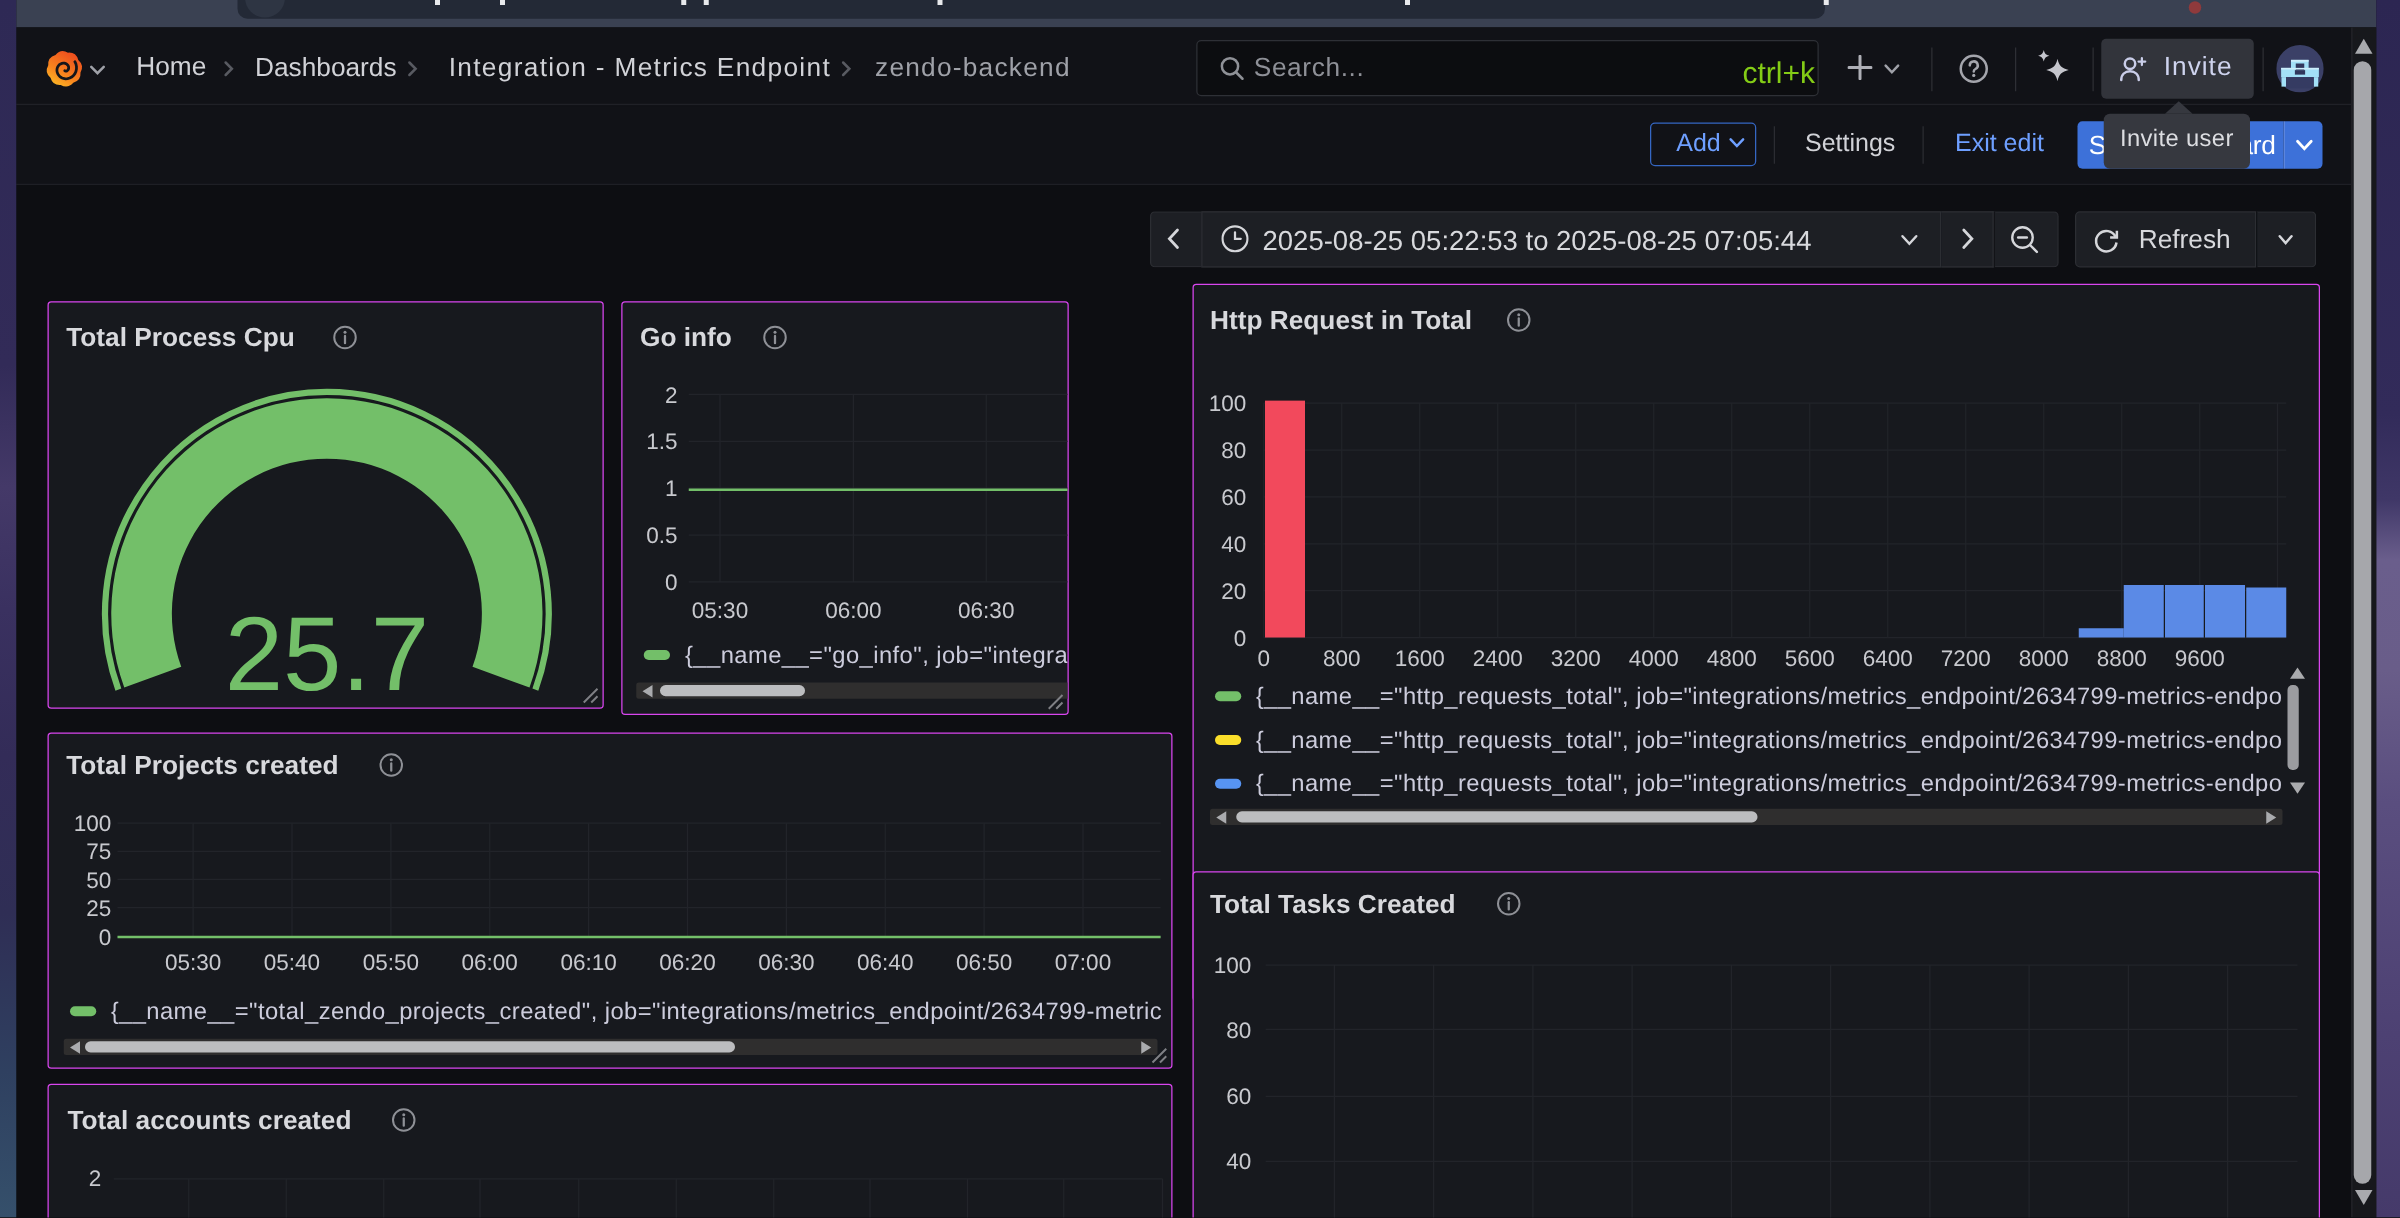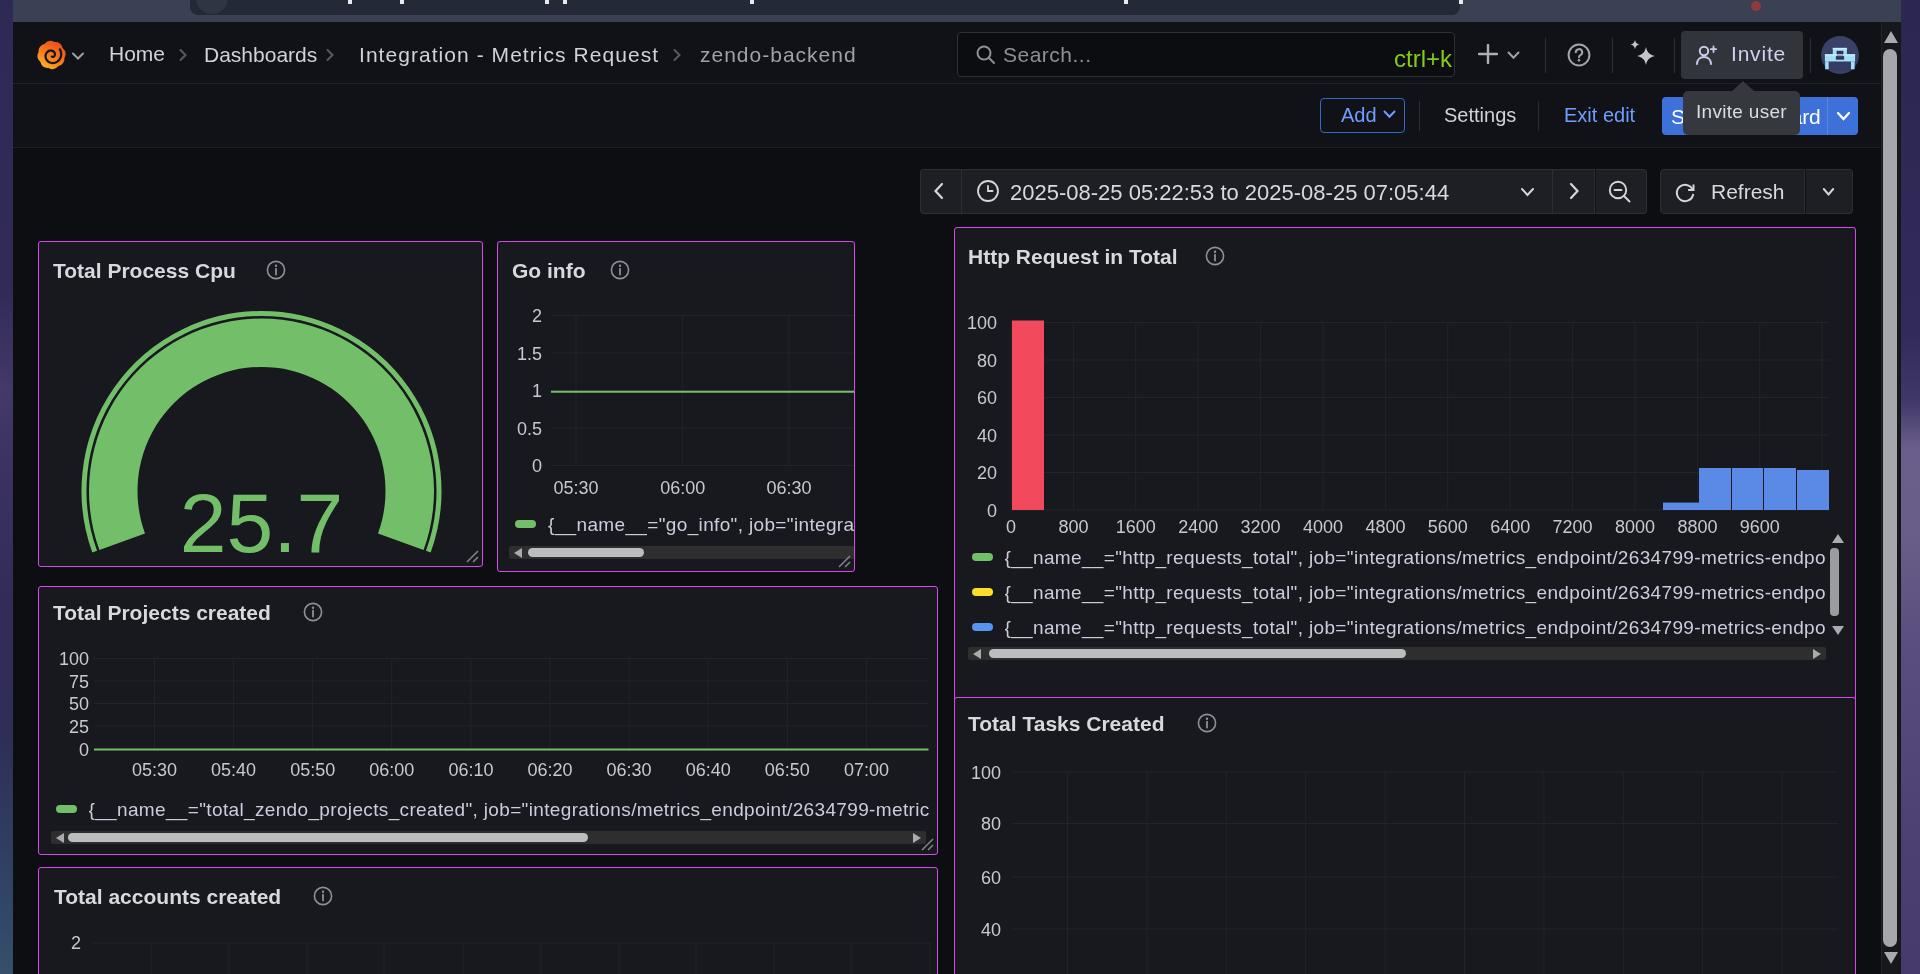--- a/index.html
+++ b/index.html
@@ -91,21 +91,21 @@
       <path d="M2 2.5 L7 7.5 L12 2.5" fill="none" stroke="#9fa1a8" stroke-width="2" stroke-linecap="round"></path>
     </svg>
   <div class="t crumb" style="left:109px; top:42px;">Home</div>
   <svg class="abs" style="left:178px; top:48px;" width="10" height="14" viewBox="0 0 10 14">
       <path d="M2.5 2 L7.5 7 L2.5 12" fill="none" stroke="#585a61" stroke-width="2" stroke-linecap="round"></path>
     </svg>
   <div class="t crumb" style="left:204px; top:43px;">Dashboards</div>
   <svg class="abs" style="left:325px; top:48px;" width="10" height="14" viewBox="0 0 10 14">
       <path d="M2.5 2 L7.5 7 L2.5 12" fill="none" stroke="#585a61" stroke-width="2" stroke-linecap="round"></path>
     </svg>
-  <div class="t crumb" style="left:359px; top:43px; letter-spacing:1.05px;">Integration - Metrics Request</div>
+  <div class="t crumb" style="left:359px; top:43px; letter-spacing:1.05px;">Integration - Metrics Endpoint</div>
   <svg class="abs" style="left:672px; top:48px;" width="10" height="14" viewBox="0 0 10 14">
       <path d="M2.5 2 L7.5 7 L2.5 12" fill="none" stroke="#585a61" stroke-width="2" stroke-linecap="round"></path>
     </svg>
   <div class="t crumb dim" style="left:700px; top:43px; letter-spacing:1px;">zendo-backend</div>
 
   <div class="abs" id="search"></div>
   <svg class="abs" style="left:975px; top:44px;" width="22" height="22" viewBox="0 0 22 22">
       <circle cx="9" cy="9" r="6.5" fill="none" stroke="#8f9197" stroke-width="2"></circle>
       <path d="M14 14 L19 19" stroke="#8f9197" stroke-width="2" stroke-linecap="round"></path>
     </svg>

